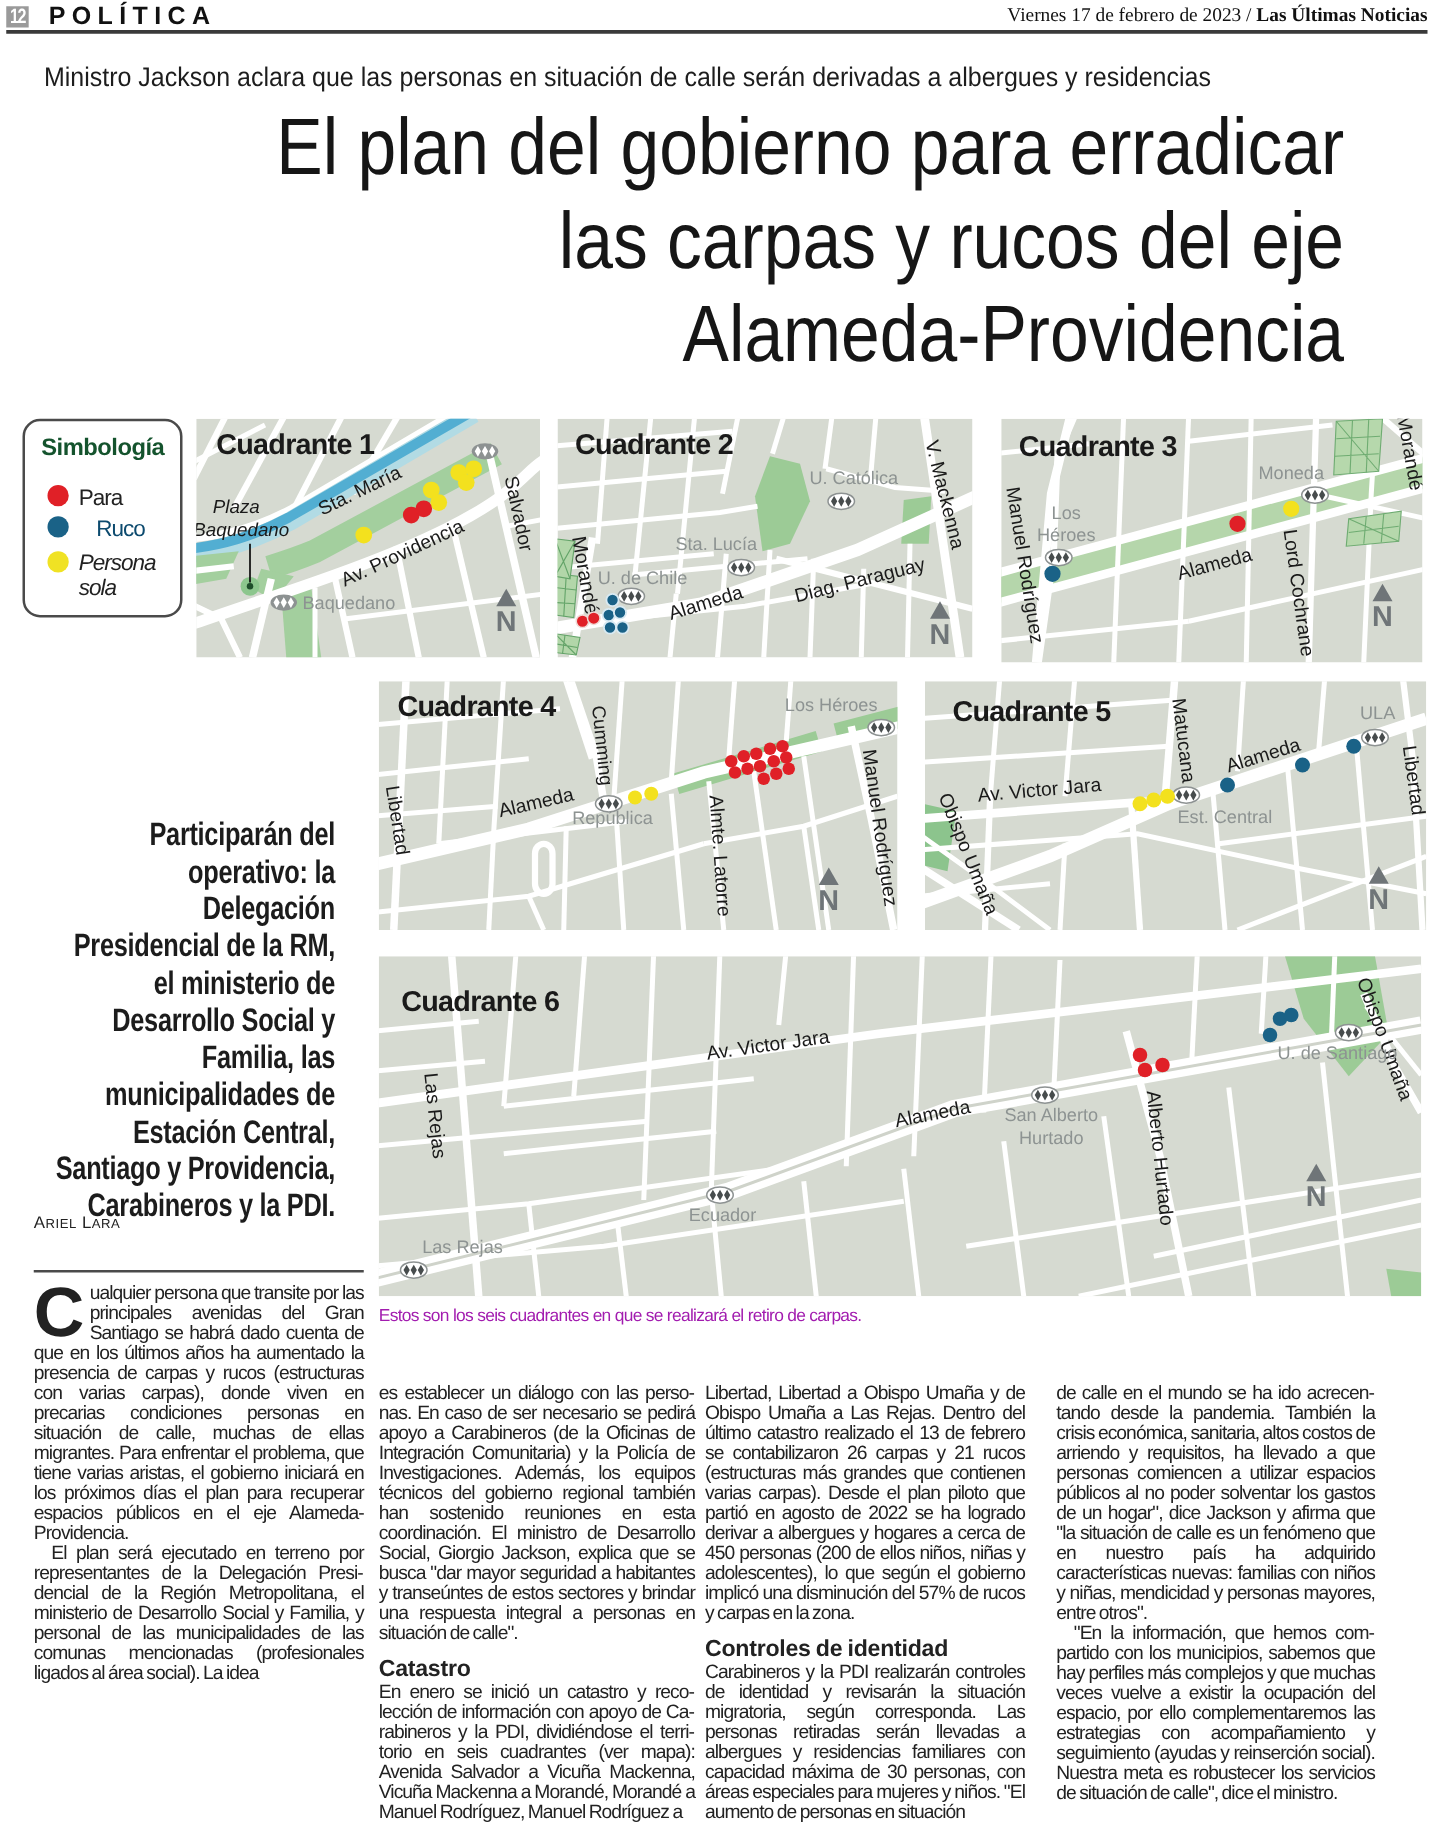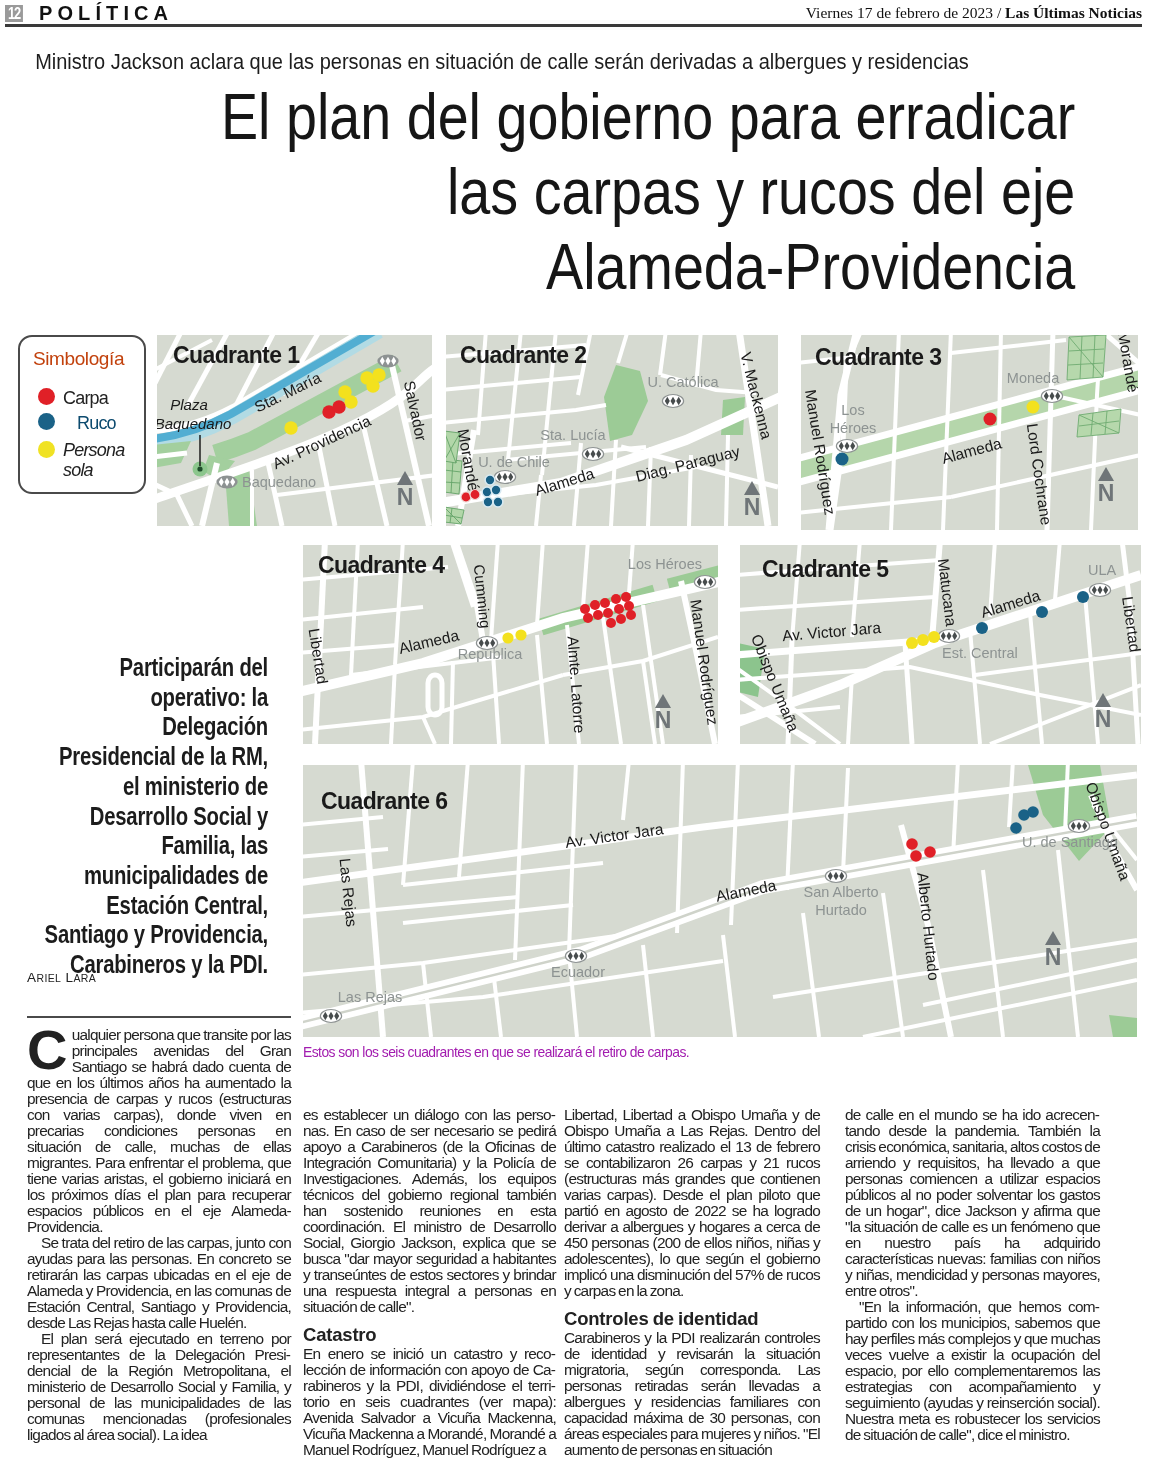--- a/index.html
+++ b/index.html
@@ -28,24 +28,24 @@
   <span style="display:inline-block;font-size:21.5px;color:#1d1d1d;transform:scaleX(.93);transform-origin:center;white-space:nowrap;">Ministro Jackson aclara que las personas en situación de calle serán derivadas a albergues y residencias</span>
 </div>
 
 <div class="abs" style="left:0;top:80px;width:1150px;text-align:right;font-weight:normal;color:#161616;">
   <div style="font-size:64px;line-height:75px;transform:scaleX(.87);transform-origin:center;white-space:nowrap;">El plan del gobierno para erradicar</div>
   <div style="font-size:64px;line-height:75px;transform:scaleX(.87);transform-origin:center;white-space:nowrap;">las carpas y rucos del eje</div>
   <div style="font-size:64px;line-height:75px;transform:scaleX(.87);transform-origin:center;white-space:nowrap;">Alameda-Providencia</div>
 </div>
 
 <div class="abs" style="left:18px;top:335px;width:124px;height:155px;border:2.4px solid #4a4a4a;border-radius:14px;background:#fff;">
-  <div class="abs" style="left:13px;top:11px;font-size:19px;font-weight:normal;color:#c2410c;letter-spacing:-0.4px;">Simbología</div>
+  <div class="abs" style="left:13px;top:11px;font-size:19px;font-weight:bold;color:#14532d;letter-spacing:-0.4px;">Simbología</div>
 
   <div class="abs" style="left:18px;top:51px;width:17px;height:17px;border-radius:50%;background:#e02027;"></div>
-  <div class="abs" style="left:43px;top:51px;font-size:18px;letter-spacing:-0.8px;color:#222;">Carpa</div>
+  <div class="abs" style="left:43px;top:51px;font-size:18px;letter-spacing:-0.8px;color:#222;">Para</div>
 
   <div class="abs" style="left:18px;top:76px;width:17px;height:17px;border-radius:50%;background:#1a6287;"></div>
   <div class="abs" style="left:43px;top:76px;font-size:18px;letter-spacing:-0.8px;color:#0c4a6e;margin-left:14px;">Ruco</div>
 
   <div class="abs" style="left:18px;top:104px;width:17px;height:17px;border-radius:50%;background:#f0e224;"></div>
   <div class="abs" style="left:43px;top:104px;font-size:18px;letter-spacing:-0.8px;color:#222;line-height:19.5px;font-style:italic;">Persona<br>sola</div>
 </div>
 
 <svg width="0" height="0" style="position:absolute">
   <defs>
@@ -504,21 +504,20 @@
 </div>
 
 <div class="abs" style="left:27px;top:970px;font-size:13.5px;color:#222;letter-spacing:0.4px;">A<span style="font-size:10.5px;">RIEL</span> L<span style="font-size:10.5px;">ARA</span></div>
 
 <div class="abs" style="left:27px;top:1016px;width:264px;height:1.5px;background:#4a4a4a;"></div>
 
 <div class="abs" style="left:303px;top:1044px;font-size:13.9px;color:#a21caf;letter-spacing:-0.55px;">Estos son los seis cuadrantes en que se realizará el retiro de carpas.</div>
 
 <div class="bodycol abs" style="left:27px;top:1027px;width:264px;">
   <p><span style="float:left;font-size:56px;line-height:45px;font-weight:bold;padding:0 5px 0 0;color:#222;">C</span>ualquier persona que transite por las principales avenidas del Gran Santiago se habrá dado cuenta de que en los últimos años ha aumenta­do la presencia de carpas y rucos (es­tructuras con varias carpas), donde vi­ven en precarias condiciones personas en situación de calle, muchas de ellas migrantes. Para enfrentar el problema, que tiene varias aristas, el gobierno ini­ciará en los próximos días el plan para recuperar espacios públicos en el eje Alameda-Providencia.</p>
-  <p class="ind">Se trata del retiro de las carpas, jun­to con ayudas para las personas. En concreto se retirarán las carpas ubica­das en el eje de Alameda y Providencia, en las comunas de Estación Central, Santiago y Providencia, desde Las Re­jas hasta calle Huelén.</p>
   <p class="ind">El plan será ejecutado en terreno por representantes de la Delegación Presi­dencial de la Región Metropolitana, el ministerio de Desarrollo Social y Fami­lia, y personal de las municipalidades de las comunas mencionadas (profe­sionales ligados al área social). La idea</p>
 </div>
 
 <div class="bodycol abs" style="left:303px;top:1107px;width:253px;">
   <p>es establecer un diálogo con las perso­nas. En caso de ser necesario se pedirá apoyo a Carabineros (de la Oficinas de Integración Comunitaria) y la Policía de Investigaciones. Además, los equi­pos técnicos del gobierno regional también han sostenido reuniones en esta coordinación. El ministro de Desa­rrollo Social, Giorgio Jackson, explica que se busca "dar mayor seguridad a habitantes y transeúntes de estos sec­tores y brindar una respuesta integral a personas en situación de calle".</p>
   <h3>Catastro</h3>
   <p>En enero se inició un catastro y reco­lección de información con apoyo de Ca­rabineros y la PDI, dividiéndose el terri­torio en seis cuadrantes (ver mapa): Avenida Salvador a Vicuña Mackenna, Vicuña Mackenna a Morandé, Morandé a Manuel Rodríguez, Manuel Rodríguez a</p>
 </div>
 
 <div class="bodycol abs" style="left:564px;top:1107px;width:256px;">

